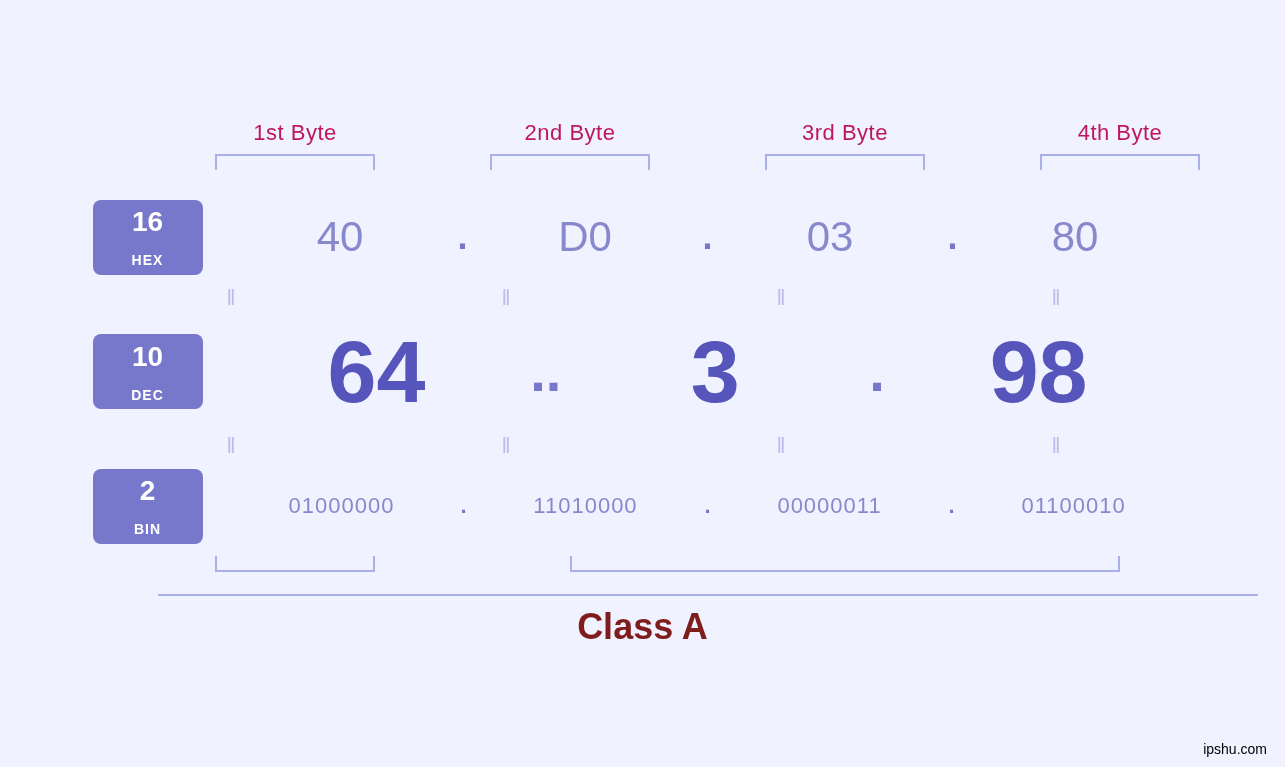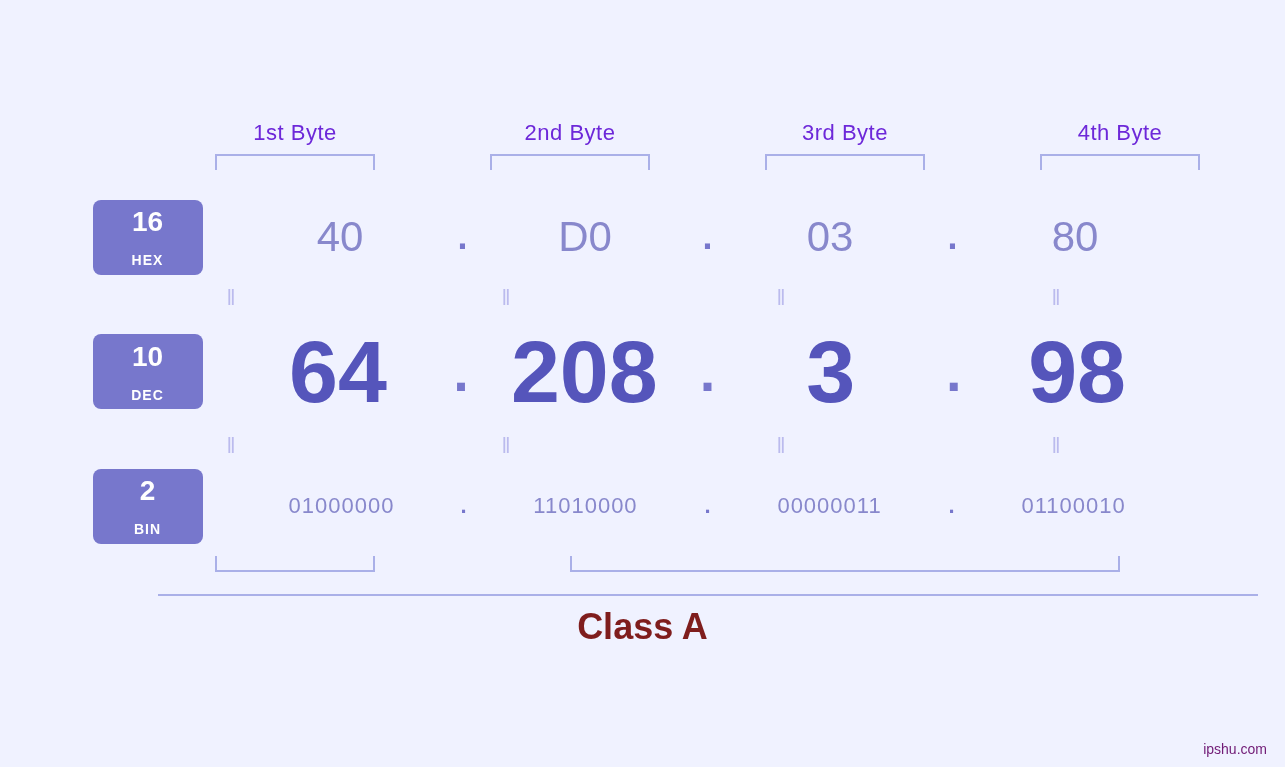--- a/index.html
+++ b/index.html
@@ -29,21 +29,21 @@
       display: flex;
       width: 100%;
       margin-left: 130px;
       margin-bottom: 8px;
     }
 
     .byte-header {
       flex: 1;
       text-align: center;
       font-size: 22px;
-      color: #6d28d9;
+      color: #be185d;
       letter-spacing: 0.5px;
     }
 
     
     .top-brackets {
       display: flex;
       width: 100%;
       margin-left: 130px;
       margin-bottom: 30px;
     }
@@ -187,21 +187,21 @@
       color: #7f1d1d;
       font-weight: bold;
     }
 
     
     .watermark {
       position: absolute;
       bottom: 10px;
       right: 18px;
       font-size: 14px;
-      color: #701a75;
+      color: #000000;
     }
 
     .hex-row { margin-bottom: 0; }
     .dec-row { margin-bottom: 0; }
     .bin-row { margin-bottom: 0; }
   </style>
 </head>
 <body>
 
 <div class="container">
@@ -260,21 +260,20 @@
   </div>
 
   <div class="row-area dec-row">
     <div class="label-badge">
       <span class="base-num">10</span>
       <span class="base-label">DEC</span>
     </div>
     <div class="values-row">
       <div class="byte-value"><span class="dec-val">64</span></div>
       <span class="dot" style="font-size:56px;">.</span>
-      <div class="byte-value"><span class="dec-val">208</span></div>
       <span class="dot" style="font-size:56px;">.</span>
       <div class="byte-value"><span class="dec-val">3</span></div>
       <span class="dot" style="font-size:56px;">.</span>
       <div class="byte-value"><span class="dec-val">98</span></div>
     </div>
   </div>
 
   <div class="equals-row">
     <div class="equals-cell">
         <span class="equals-sign">‖</span>

